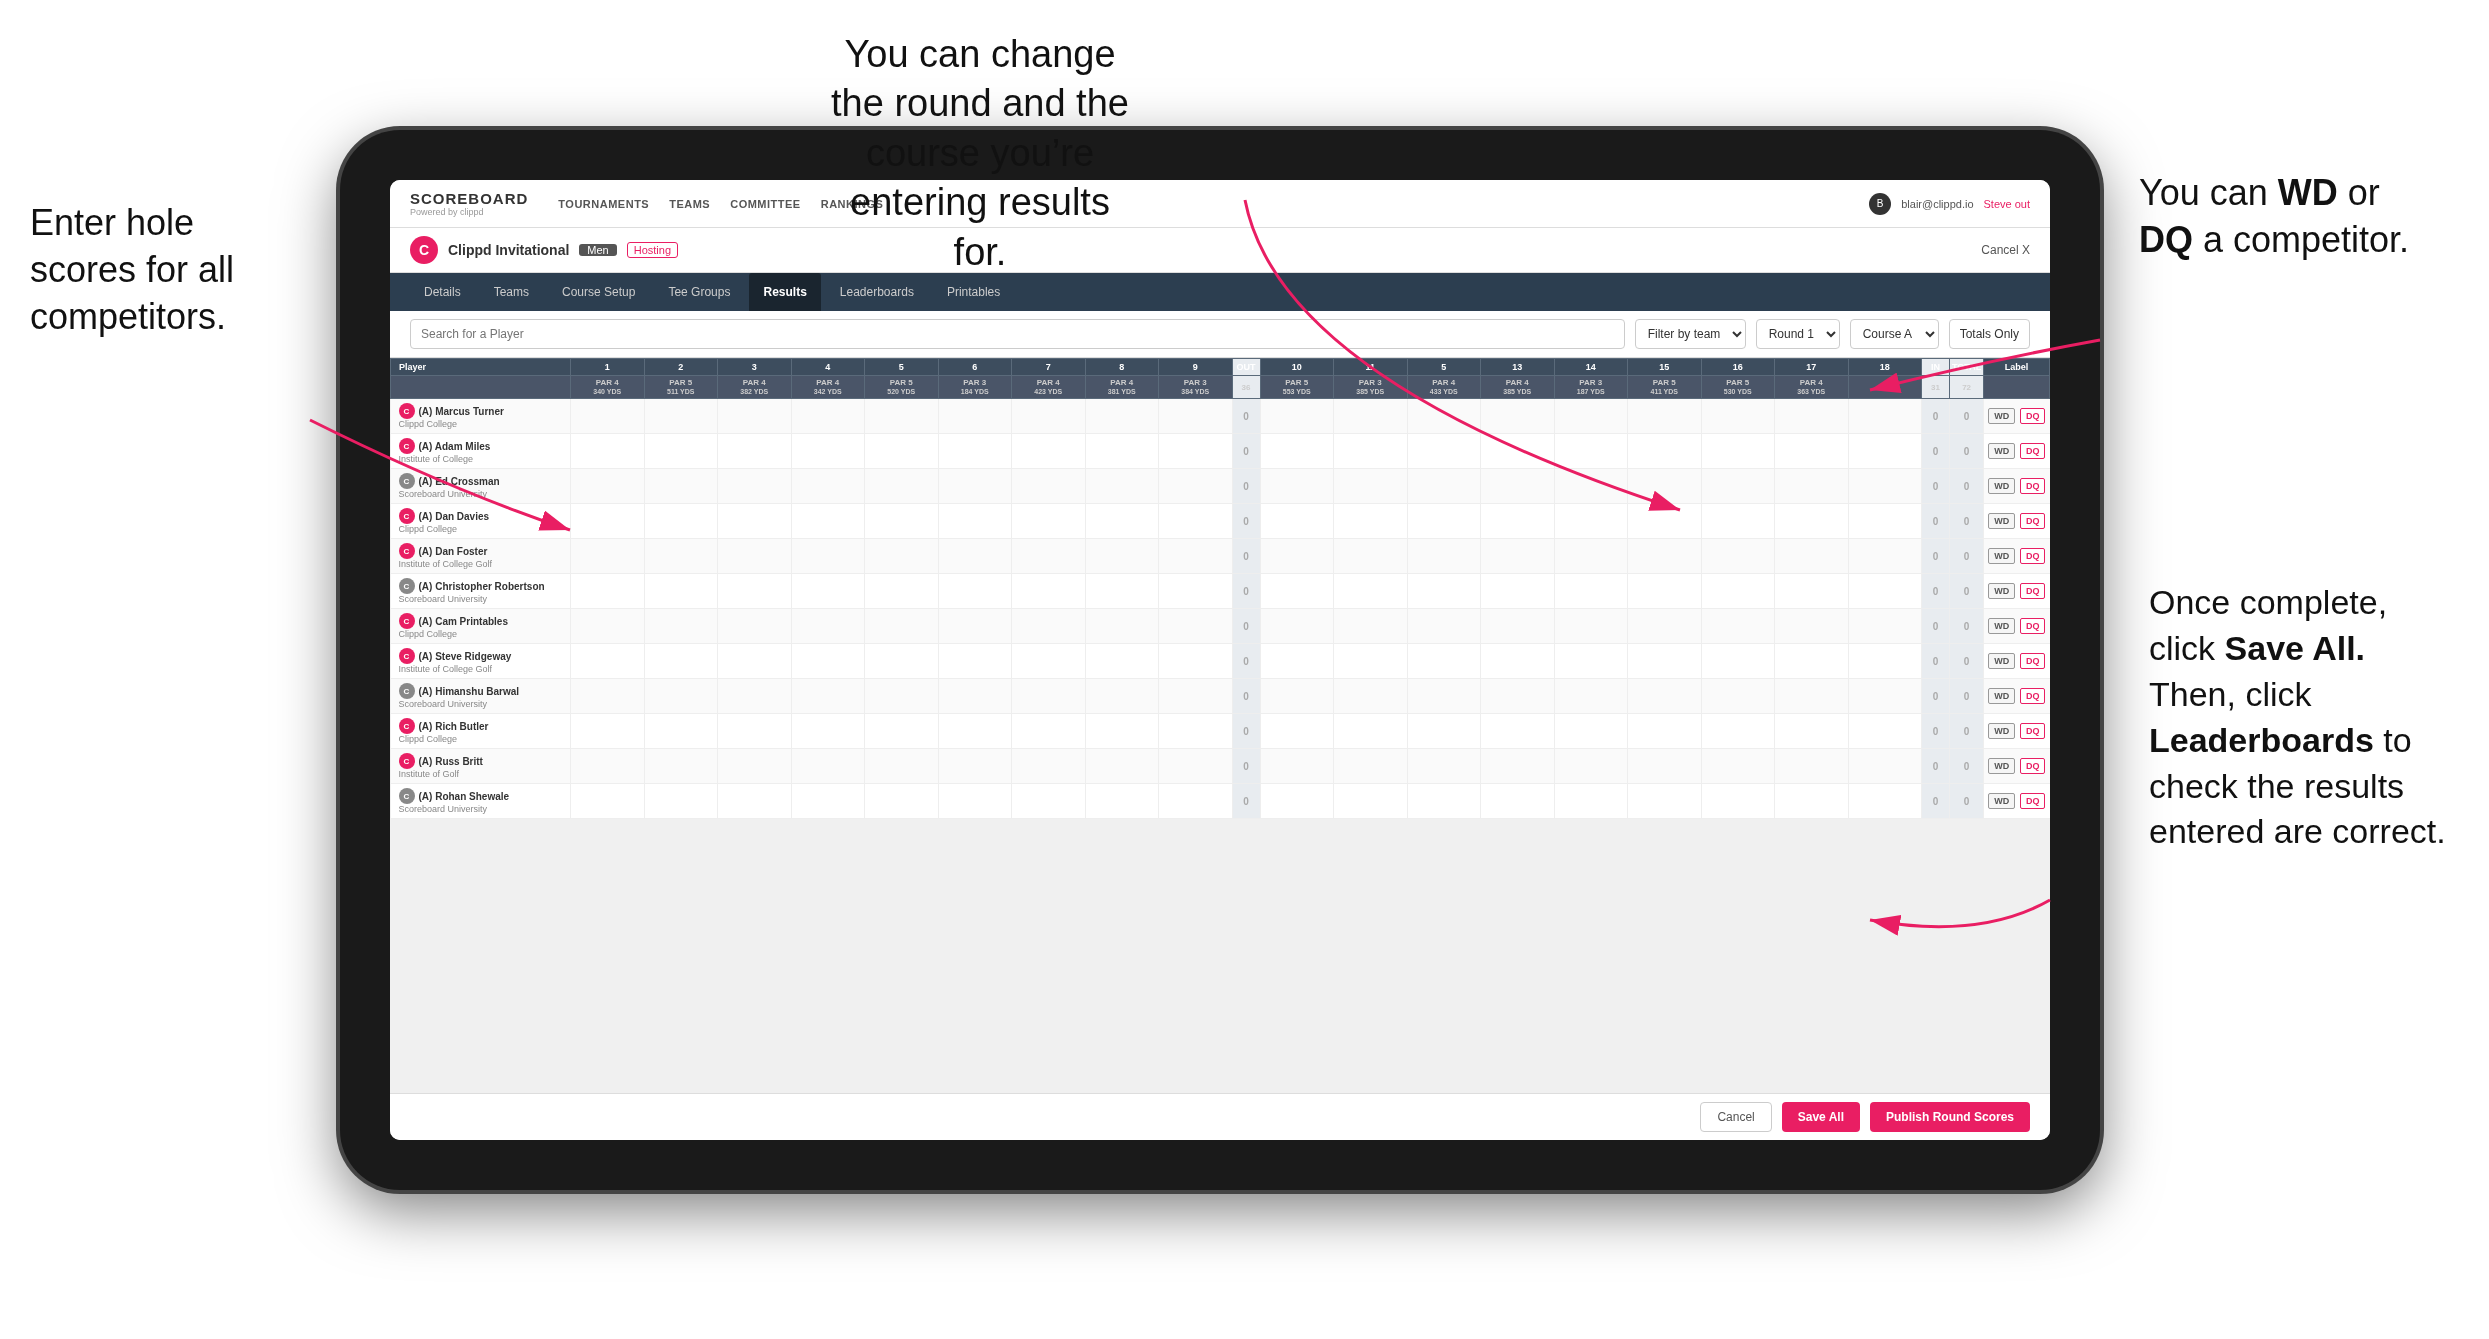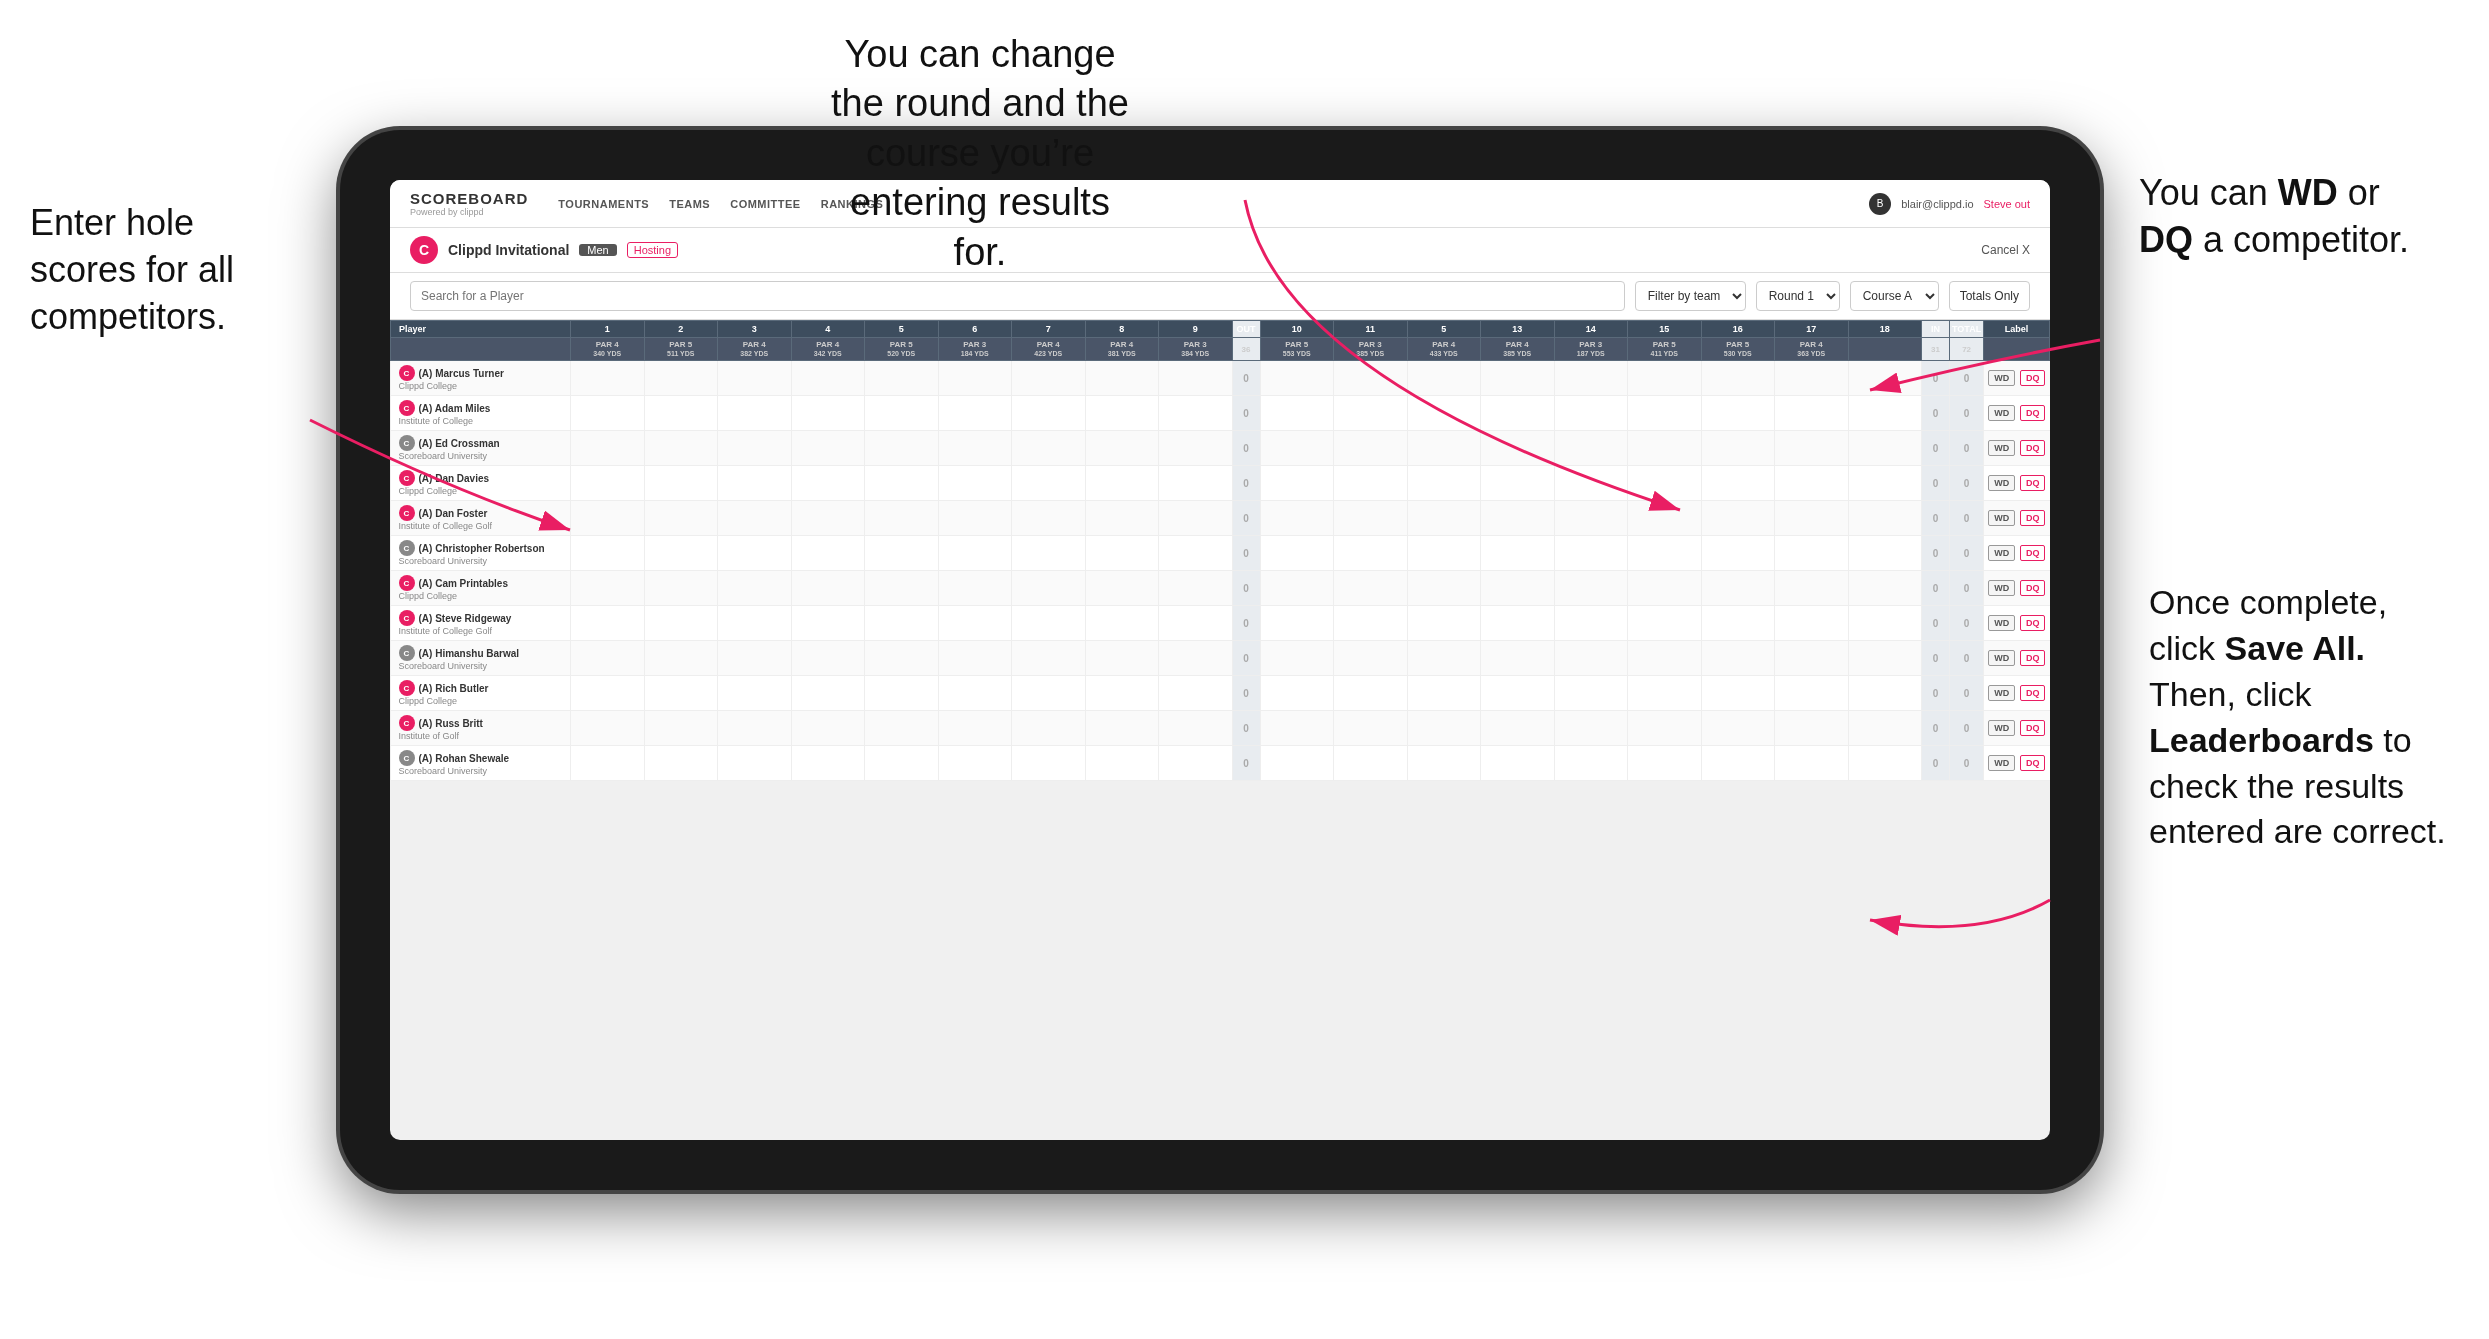--- a/index.html
+++ b/index.html
@@ -461,20 +461,29 @@
     </div>
 
     <div class="tournament-header">
       <div class="tournament-logo logo-red">C</div>
       <span class="tournament-title">Clippd Invitational</span>
       <span class="tournament-badge">Men</span>
       <span class="hosting-badge">Hosting</span>
       <span class="cancel-btn">Cancel X</span>
     </div>
 
+    <div class="sec-nav">
+      <div class="sec-nav-tab">Details</div>
+      <div class="sec-nav-tab">Teams</div>
+      <div class="sec-nav-tab">Course Setup</div>
+      <div class="sec-nav-tab">Tee Groups</div>
+      <div class="sec-nav-tab active">Results</div>
+      <div class="sec-nav-tab">Leaderboards</div>
+      <div class="sec-nav-tab">Printables</div>
+    </div>
 
     <div class="filter-bar">
       <input class="search-input" type="text" placeholder="Search for a Player" style="">
       <select class="filter-select">
         <option>Filter by team</option>
       </select>
       <select class="round-select">
         <option>Round 1</option>
       </select>
       <select class="course-select">
@@ -943,20 +952,25 @@
               <td class="score-cell total-col score-zero">0</td>
               <td class="wd-dq-cell">
       <button class="wd-btn">WD</button>
       <button class="dq-btn">DQ</button>
     </td>
             </tr>
           </tbody>
       </table>
     </div>
 
+    <div class="action-bar">
+      <button class="cancel-action-btn">Cancel</button>
+      <button class="save-all-btn">Save All</button>
+      <button class="publish-btn">Publish Round Scores</button>
+    </div>
 
   </div>
 </div>
 
 <div class="annotation ann-top-center">
   <span style="white-space:pre-line;">You can change the round and the
 course you’re entering results for.</span>
 </div>
 
 <div class="annotation ann-left">

